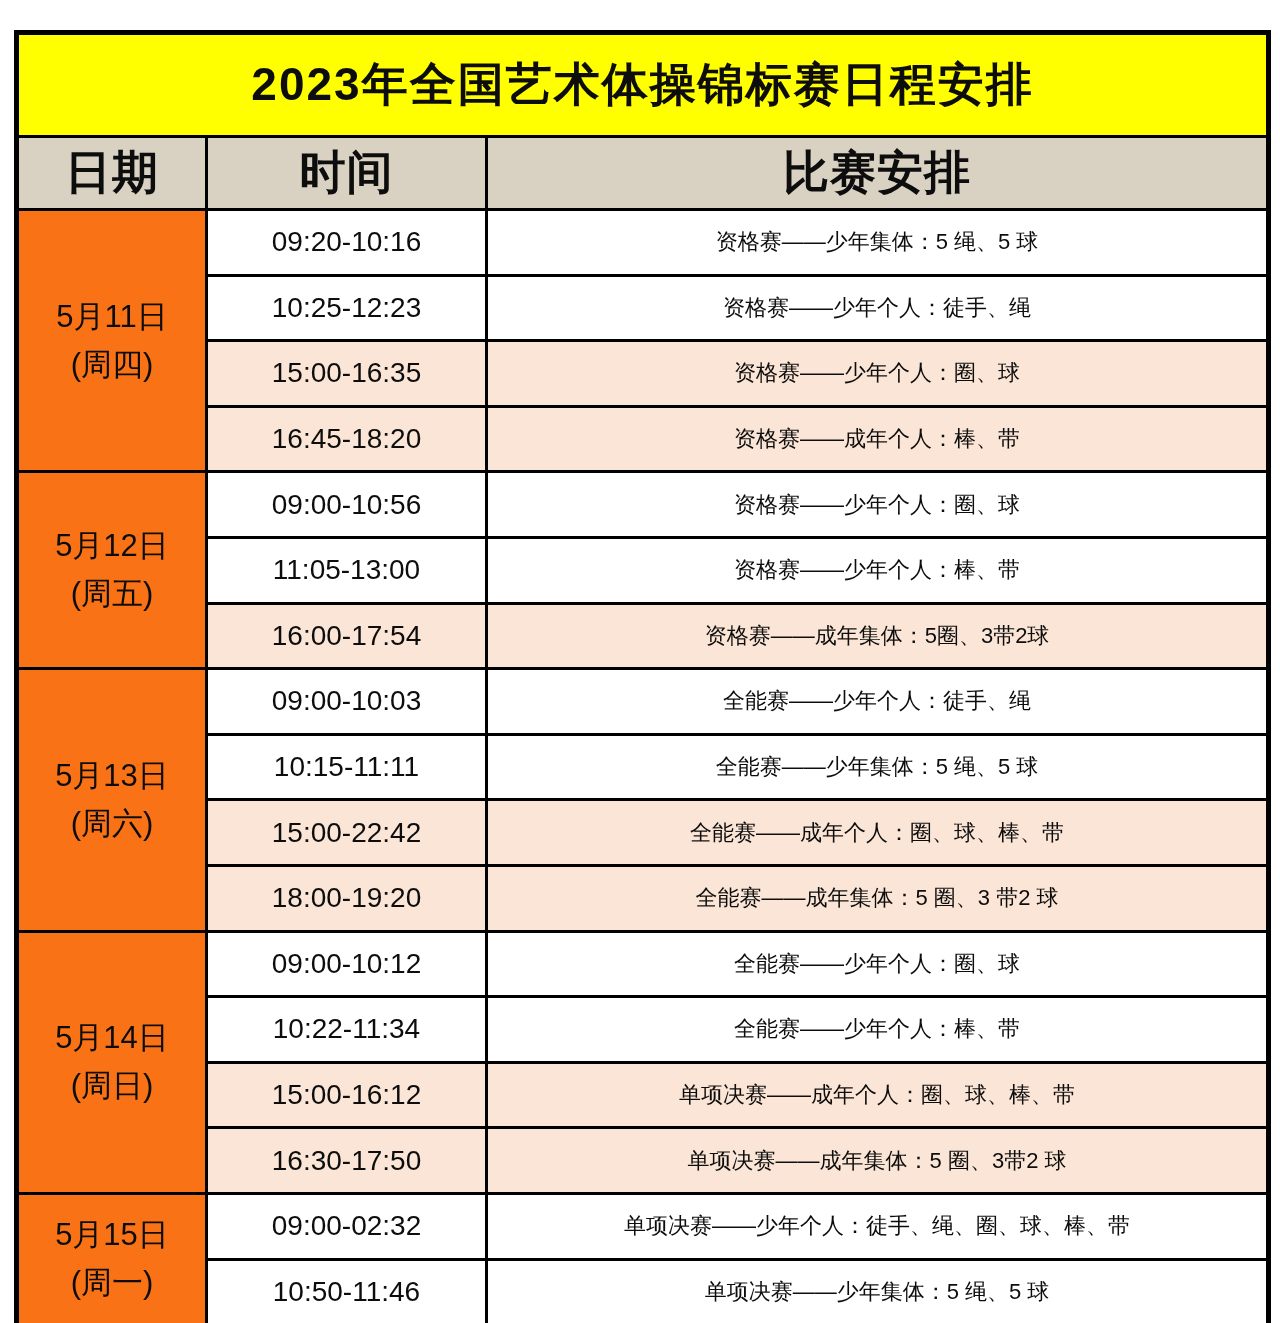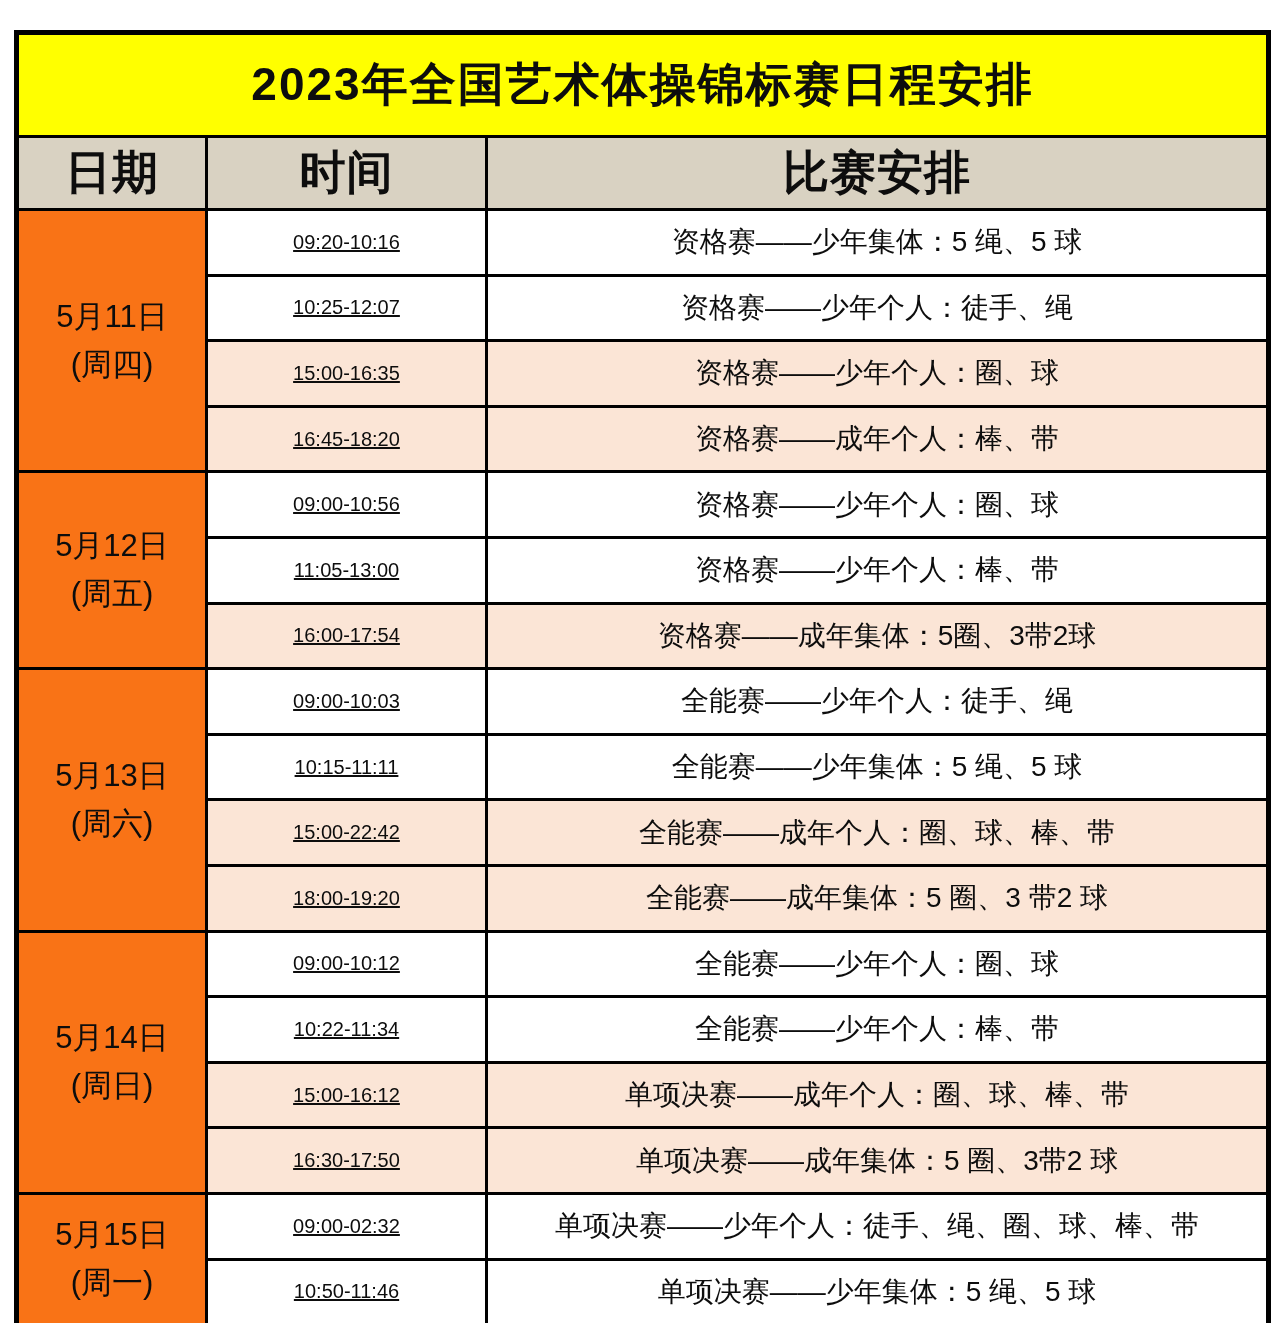--- a/index.html
+++ b/index.html
@@ -42,27 +42,26 @@
   .header-row td {
     background: var(--header-bg, #d9d2c2);
     height: 70px;
     font-size: 46px;
     font-weight: bold;
     letter-spacing: 1px;
   }
   .data-row td {
     height: 62.6px;
     background: var(--row-bg, #ffffff);
-    font-size: 28px;
+    font-size: 22px;
     font-weight: 500;
   }
   .data-row td.time-cell {
-    font-size: 20px;
+    font-size: 28px;
     font-weight: 400;
-    text-decoration: underline;
   }
   .data-row td.hl {
     background: var(--hl-bg, #fbe5d6);
   }
   .data-row td.date-cell {
     background: #f97316;
     font-size: 31px;
     font-weight: 400;
     line-height: 1.55;
     white-space: normal;
@@ -90,21 +89,21 @@
 
     <tr class="data-row">
           <td rowspan="4" class="date-cell">
             <div>5月11日</div>
             <div>(周四)</div>
           </td>
           <td class="time-cell">09:20-10:16</td>
           <td class="event-cell">资格赛——少年集体：5 绳、5 球</td>
         </tr>
         <tr class="data-row">
-          <td class="time-cell">10:25-12:07</td>
+          <td class="time-cell">10:25-12:23</td>
           <td class="event-cell">资格赛——少年个人：徒手、绳</td>
         </tr>
         <tr class="data-row">
           <td class="time-cell hl">15:00-16:35</td>
           <td class="event-cell hl">资格赛——少年个人：圈、球</td>
         </tr>
         <tr class="data-row">
           <td class="time-cell hl">16:45-18:20</td>
           <td class="event-cell hl">资格赛——成年个人：棒、带</td>
         </tr>

